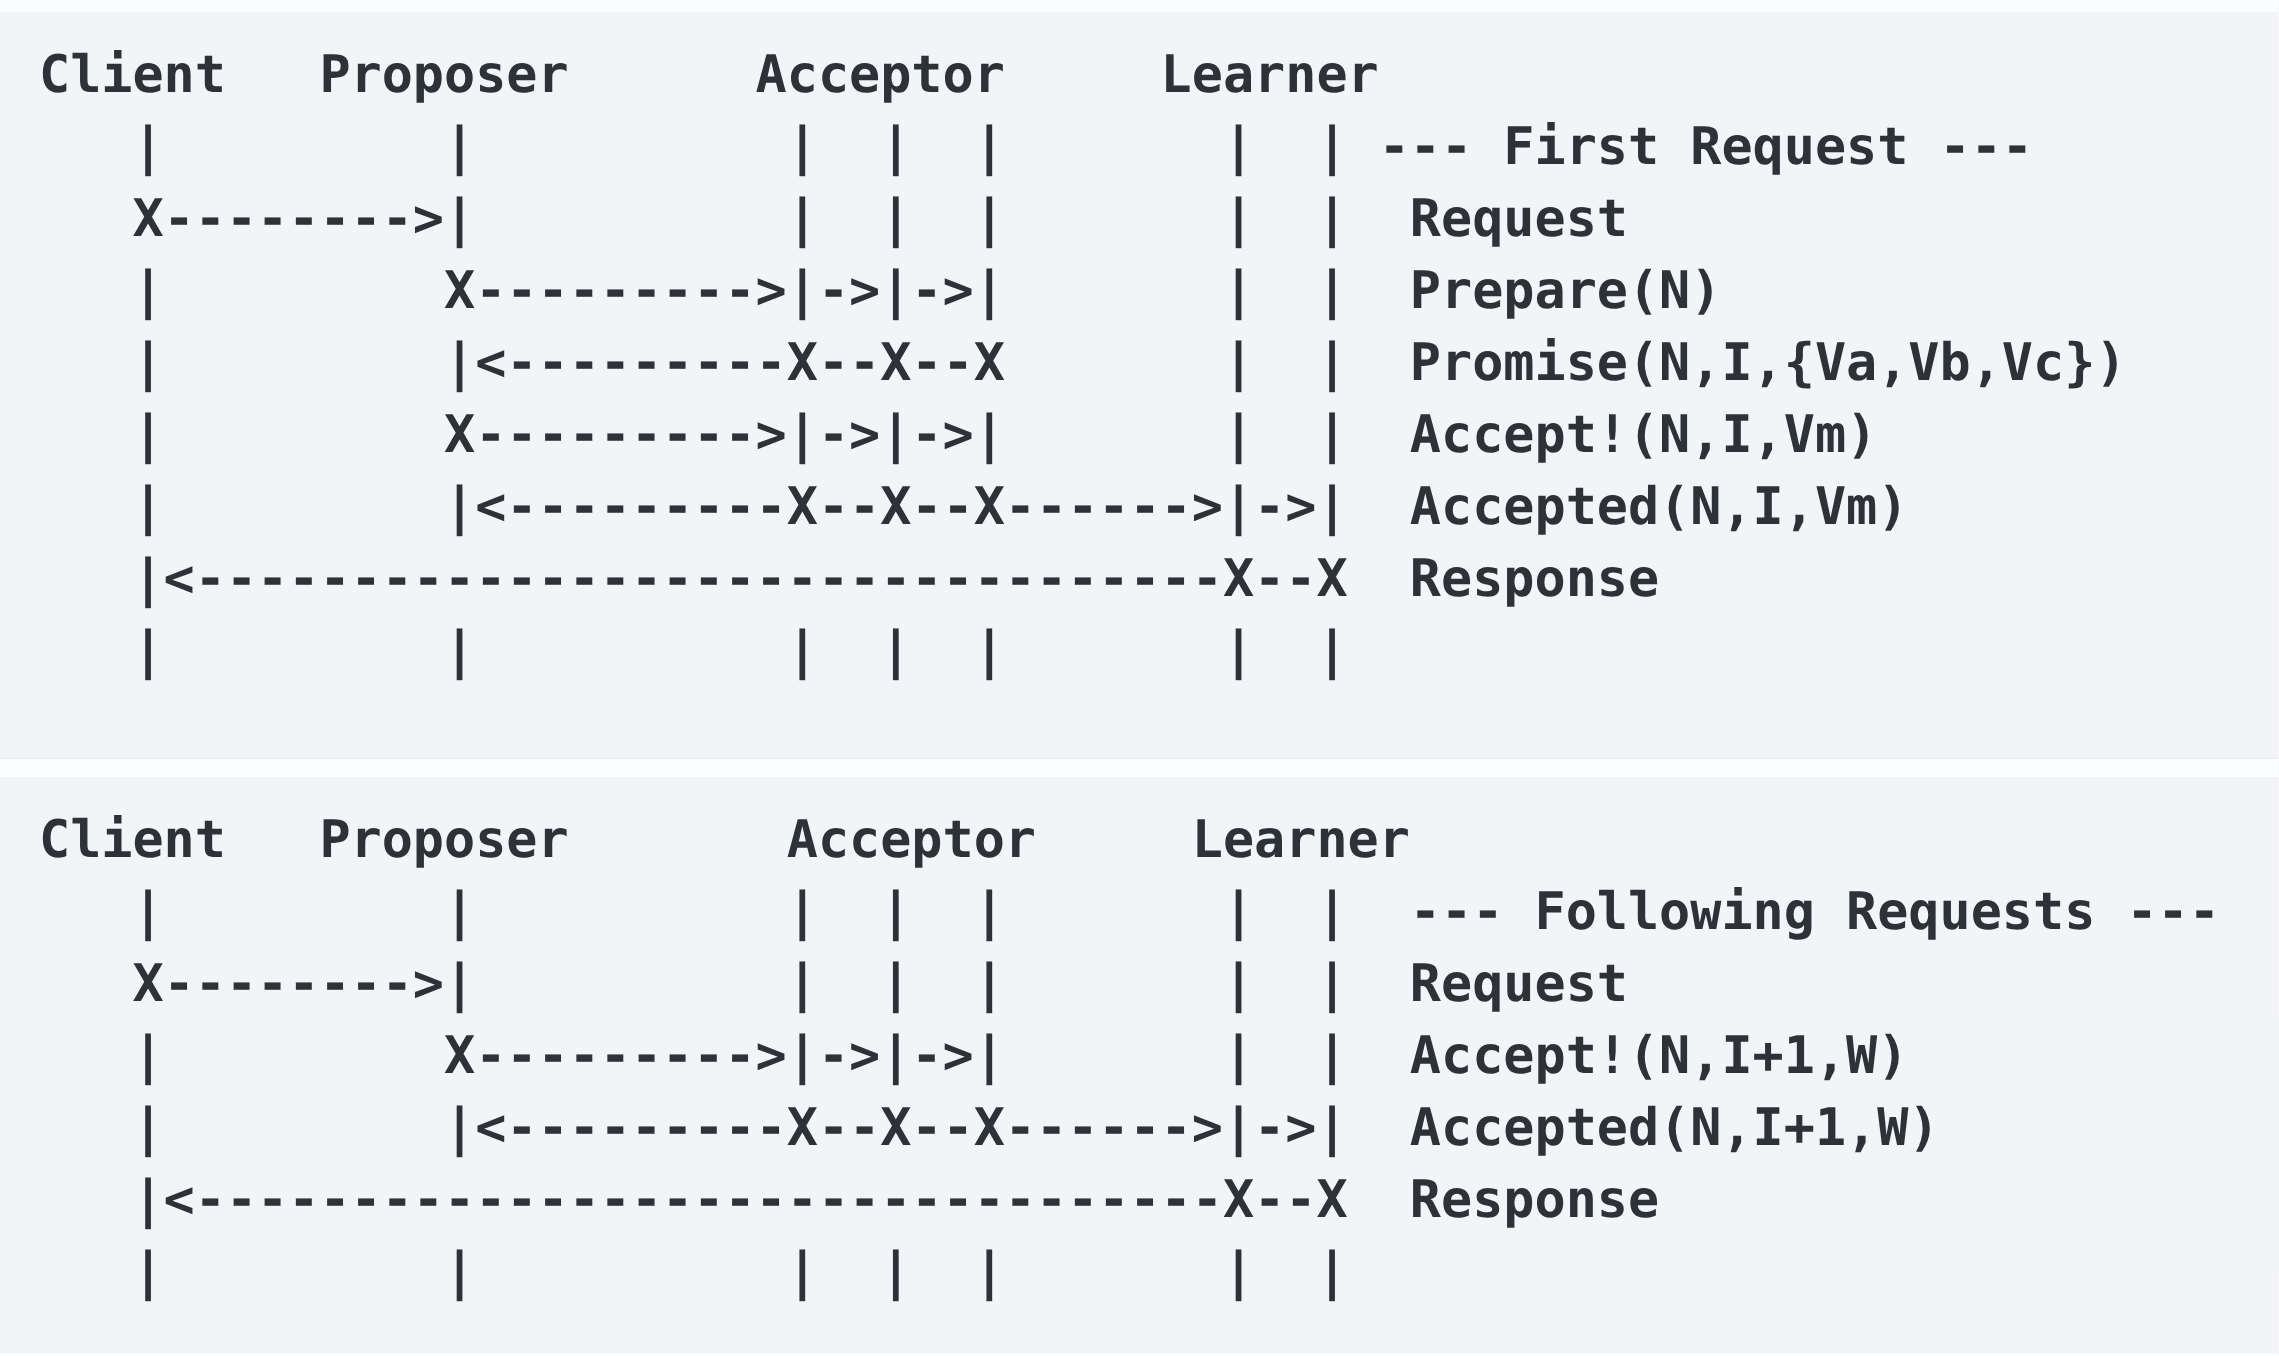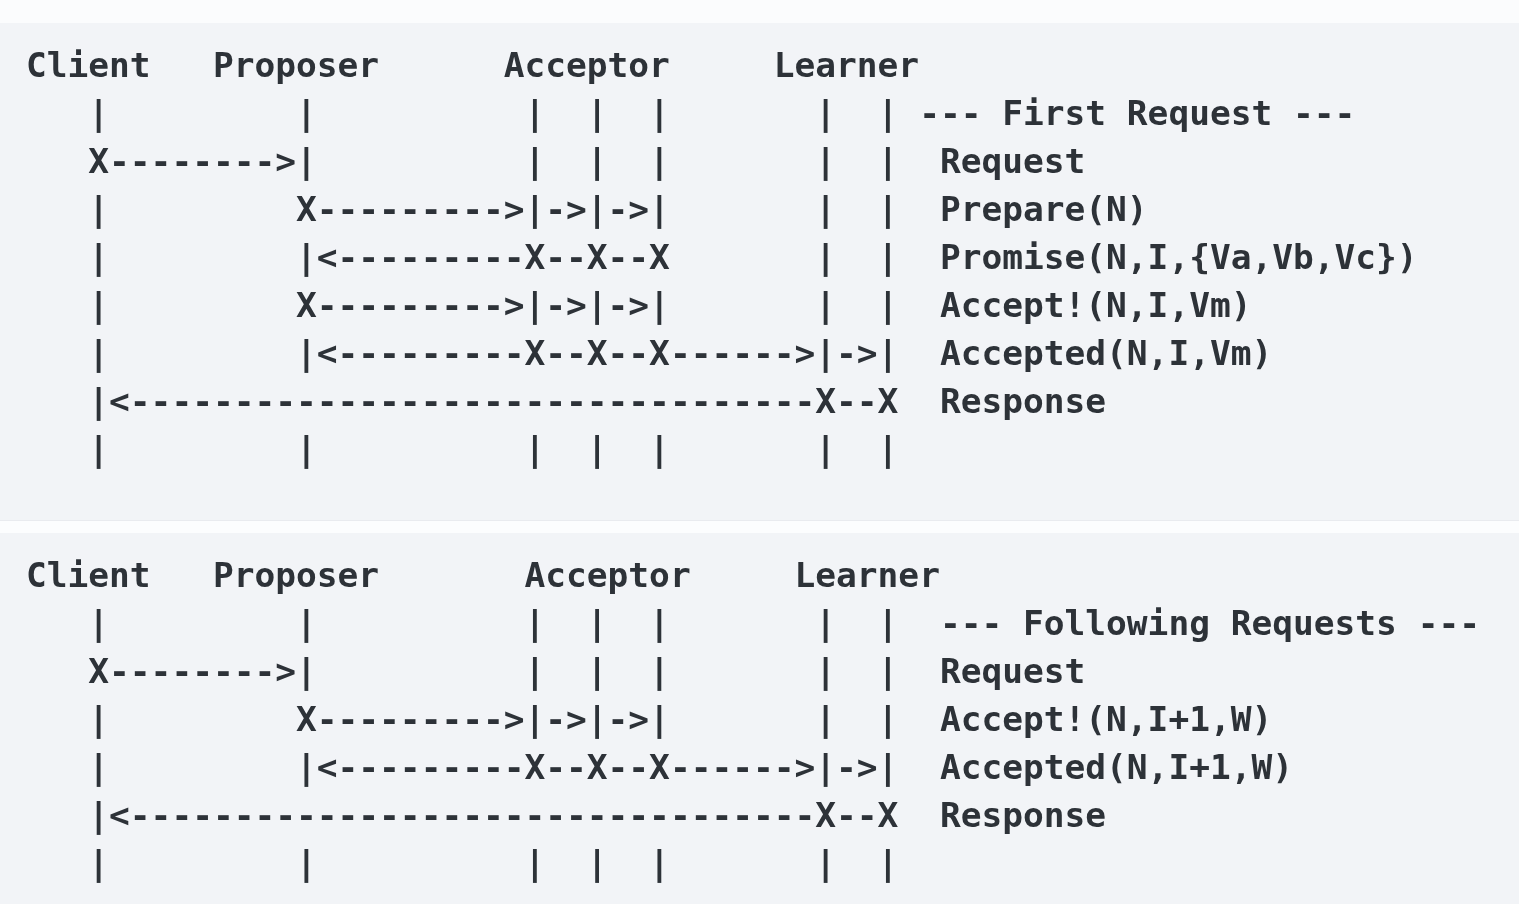--- a/index.html
+++ b/index.html
@@ -10,21 +10,21 @@
   body {
     width: 1519px;
     height: 904px;
     overflow: hidden;
     font-family: "DejaVu Sans Mono", "Liberation Mono", monospace;
   }
   .page {
     width: 1519px;
     height: 904px;
     box-sizing: border-box;
-    padding-top: 23px;
+    padding-top: 8px;
     background: #fbfcfd;
   }
   .code-block {
     background: #f2f4f7;
     width: 1519px;
     box-sizing: border-box;
     overflow: hidden;
   }
   .code-block.first {
     padding: 18px 0 47px 26px;

